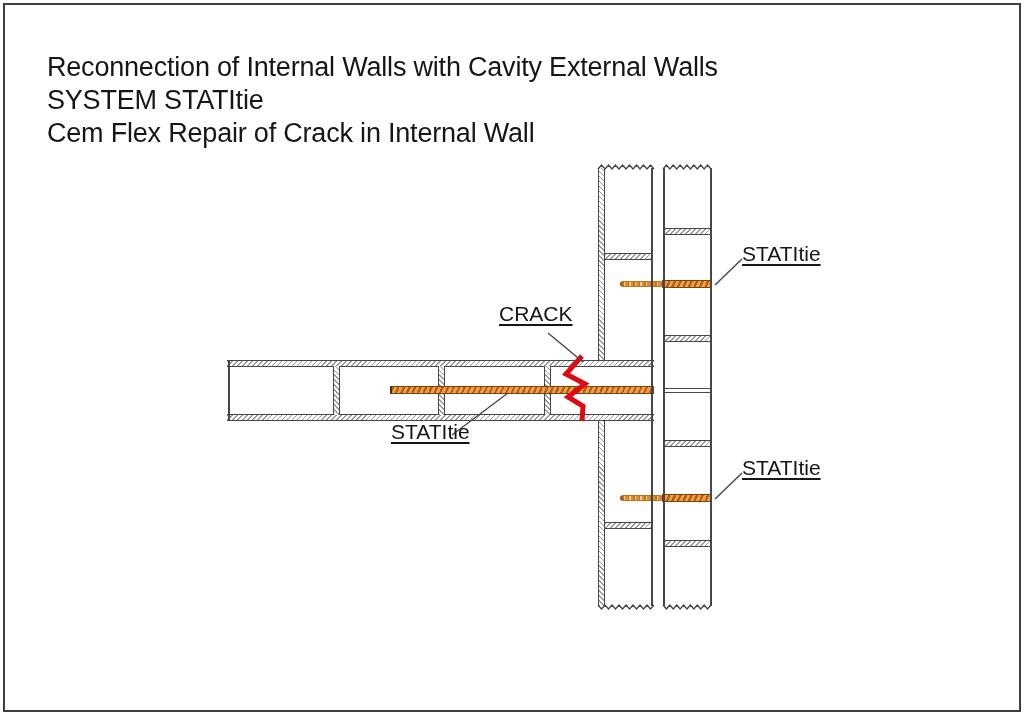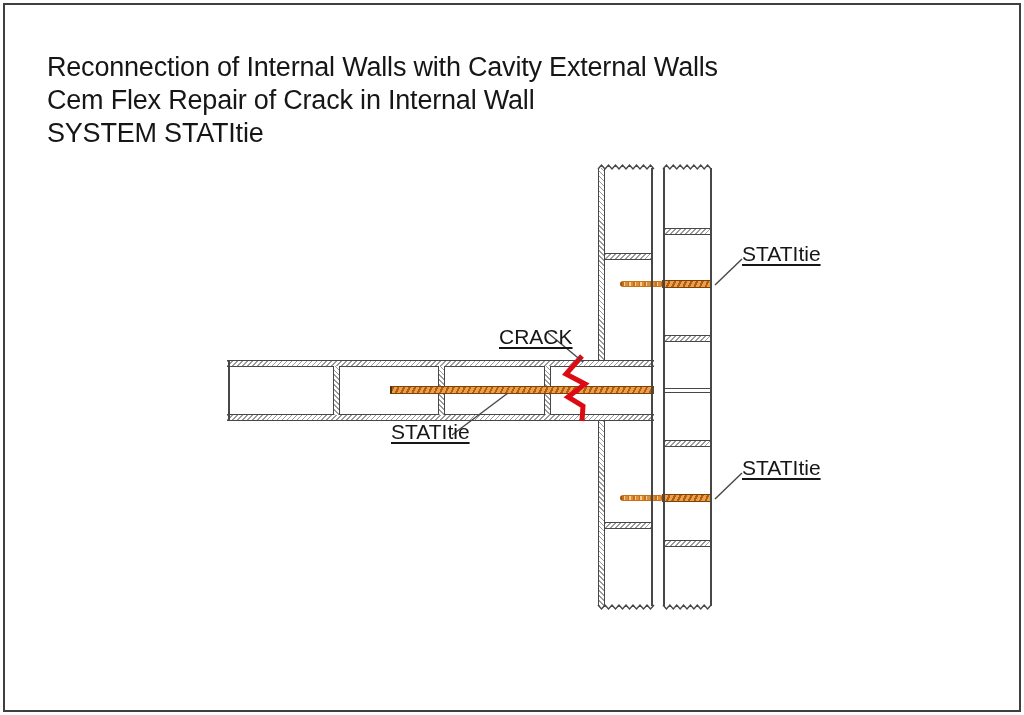--- a/index.html
+++ b/index.html
@@ -45,22 +45,22 @@
   .wavy{stroke:var(--line_gray,#474747);stroke-width:1.4;fill:none;}
   .crack{stroke:var(--crack_red,#dd0a14);stroke-width:5;fill:none;stroke-linejoin:miter;}
 </style>
 </head>
 <body>
 
 <div class="page">
 
   <div class="title">
     <div>Reconnection of Internal Walls with Cavity External Walls</div>
+    <div>SYSTEM STATItie</div>
     <div>Cem Flex Repair of Crack in Internal Wall</div>
-    <div>SYSTEM STATItie</div>
   </div>
 
   <div class="hband" style="left:222px;top:355px;width:427px;height:7px"></div>
   <div class="hband" style="left:222px;top:409px;width:427px;height:7px"></div>
   <div class="vline" style="left:223px;top:355px;height:61px"></div>
   <div class="vband" style="left:328px;top:361px;width:7px;height:49px"></div>
   <div class="vband" style="left:433px;top:361px;width:7px;height:49px"></div>
   <div class="vband" style="left:539px;top:361px;width:7px;height:49px"></div>
 
   <div class="vband" style="left:593px;top:163px;width:7px;height:192px"></div>
@@ -93,17 +93,17 @@
     <path class="wavy" d="M658 600 l3.43 4 3.43 -4 3.43 4 3.43 -4 3.43 4 3.43 -4 3.43 4 3.43 -4 3.43 4 3.43 -4 3.43 4 3.43 -4 3.43 4 3.43 -4"></path>
 
     <polyline class="crack" points="577,351 561,369 580,379 563,392 578,401 577,416"></polyline>
 
     <line class="leader" x1="543" y1="328" x2="578" y2="357"></line>
     <line class="leader" x1="447" y1="430" x2="503" y2="388"></line>
     <line class="leader" x1="737" y1="254" x2="710" y2="280"></line>
     <line class="leader" x1="737" y1="468" x2="710" y2="494"></line>
   </svg>
 
-  <div class="lbl" style="left:494px;top:320px">CRACK</div>
+  <div class="lbl" style="left:494px;top:297px">CRACK</div>
   <div class="lbl" style="left:386px;top:415px">STATItie</div>
   <div class="lbl" style="left:737px;top:237px">STATItie</div>
   <div class="lbl" style="left:737px;top:451px">STATItie</div>
 </div>
 
 </body></html>

